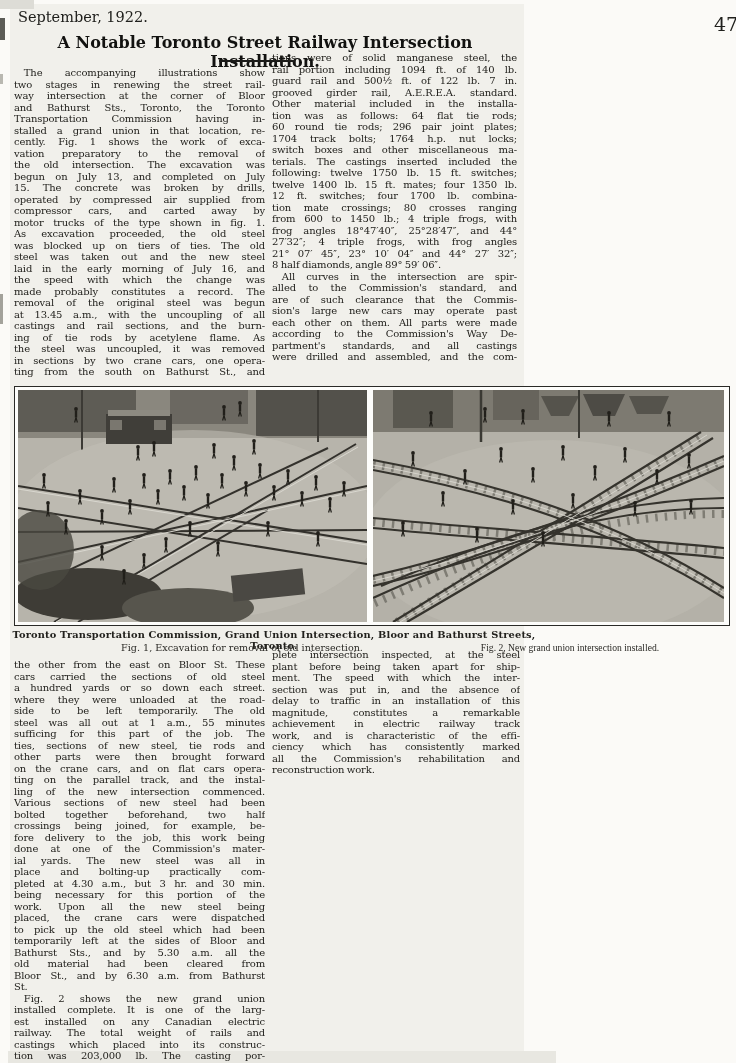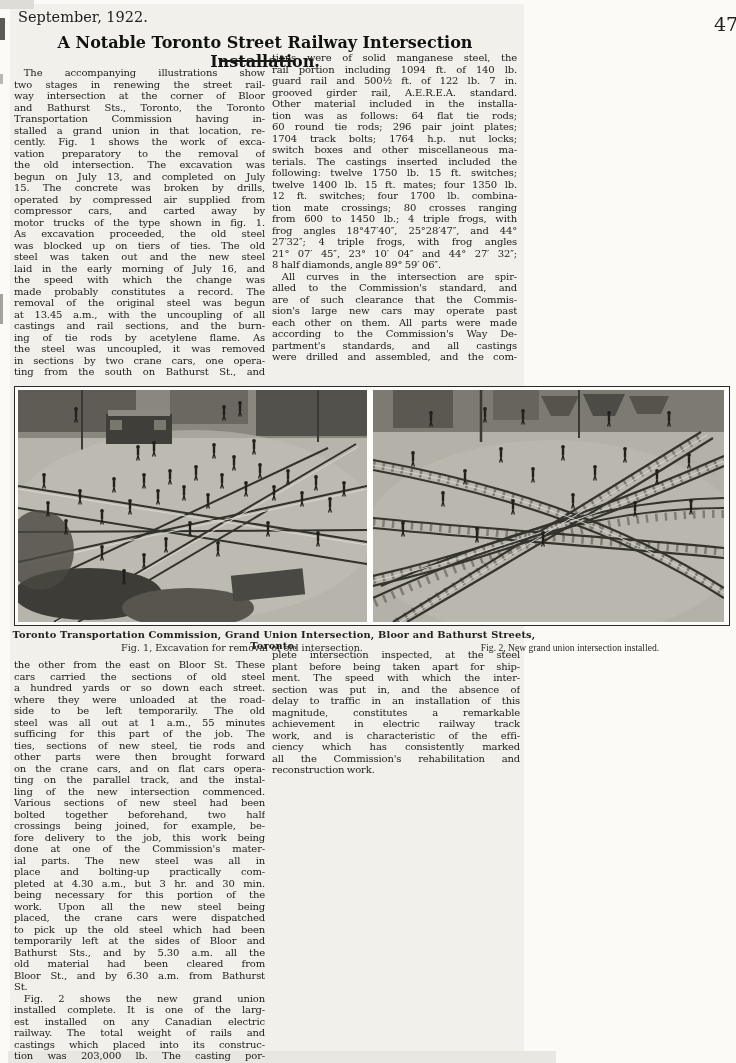--- a/index.html
+++ b/index.html
@@ -277,21 +277,21 @@
       <div class="line">ties, sections of new steel, tie rods and</div>
       <div class="line">other parts were then brought forward</div>
       <div class="line">on the crane cars, and on flat cars opera-</div>
       <div class="line">ting on the parallel track, and the instal-</div>
       <div class="line">ling of the new intersection  commenced.</div>
       <div class="line">Various sections of new steel had been</div>
       <div class="line">bolted together beforehand, two half</div>
       <div class="line">crossings being joined, for example, be-</div>
       <div class="line">fore delivery to the job, this work being</div>
       <div class="line">done at one of the Commission's  mater-</div>
-      <div class="line">ial parts.  The new steel was all in</div>
+      <div class="line">ial yards.  The new steel was all in</div>
       <div class="line">place and bolting-up practically com-</div>
       <div class="line">pleted at 4.30 a.m., but 3 hr. and 30 min.</div>
       <div class="line">being necessary for this portion of the</div>
       <div class="line">work.  Upon all the new steel being</div>
       <div class="line">placed, the crane cars were dispatched</div>
       <div class="line">to pick up the old steel which had been</div>
       <div class="line">temporarily left at the sides of Bloor and</div>
       <div class="line">Bathurst Sts., and by 5.30 a.m. all the</div>
       <div class="line">old material had been cleared from</div>
       <div class="line">Bloor St., and by 6.30 a.m. from Bathurst</div>

